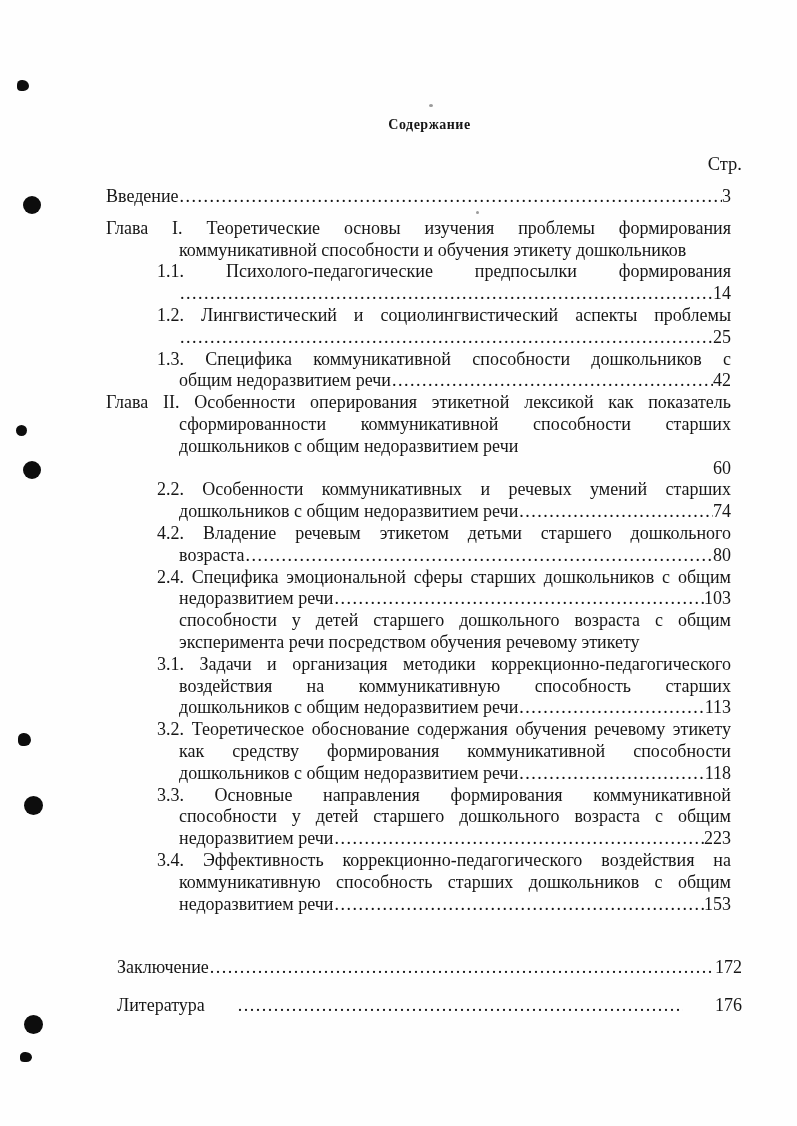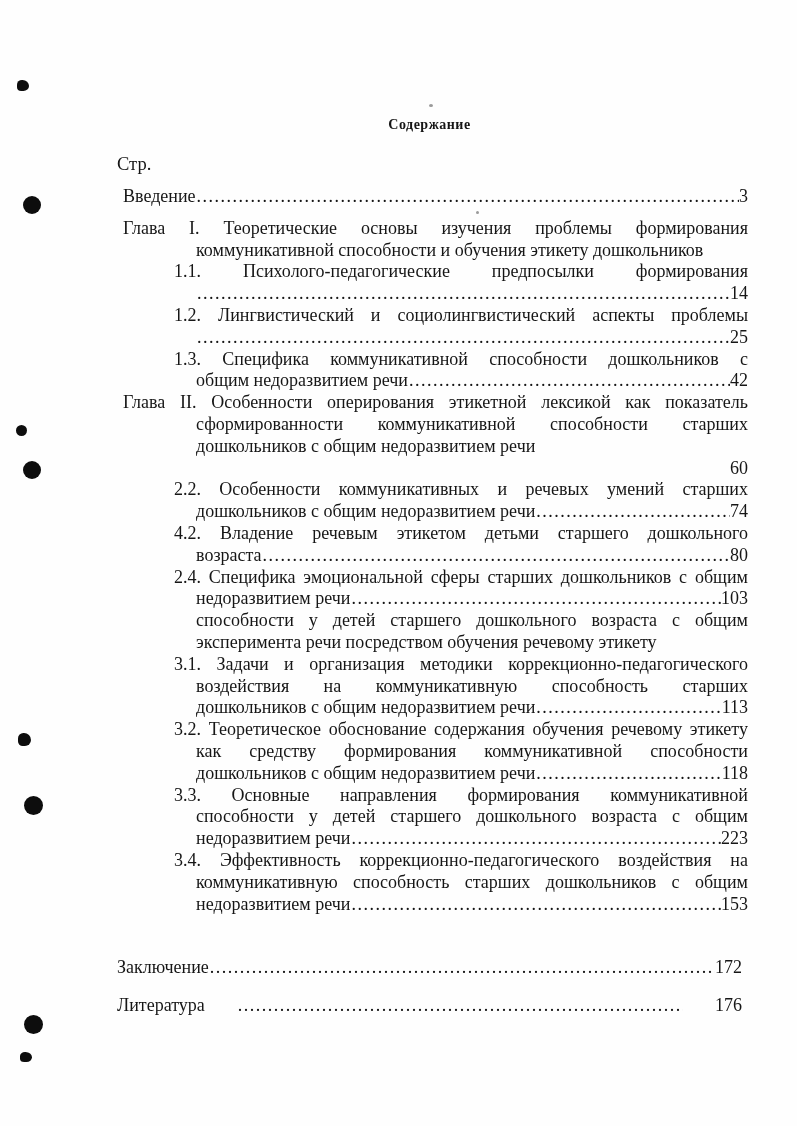--- a/index.html
+++ b/index.html
@@ -10,24 +10,24 @@
     overflow:hidden;
     font-family:"Liberation Serif","DejaVu Serif",serif;
     color:#161616;
   }
   .title{
     position:absolute;top:117px;left:117px;width:625px;
     text-align:center;font-weight:bold;font-size:14px;letter-spacing:0.5px;
   }
   .page-col-label{
     position:absolute;top:154px;left:117px;width:625px;
-    text-align:left;font-size:18.5px;
+    text-align:right;font-size:18.5px;
   }
   .toc{
-    position:absolute;top:186px;left:123px;width:625px;
+    position:absolute;top:186px;left:106px;width:625px;
     font-size:18px;
   }
   .footer-toc{
     position:absolute;top:957px;left:117px;width:625px;
     font-size:18px;
   }
   .line{line-height:21.8px;min-height:21.8px;}
   .line.root{margin-left:0;}
   .line.sub{margin-left:51px;}
   .line.cont{margin-left:73px;}

